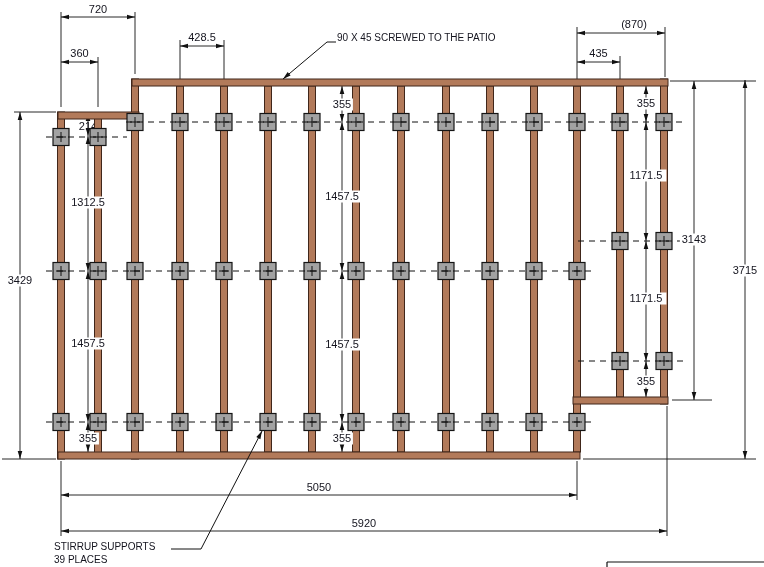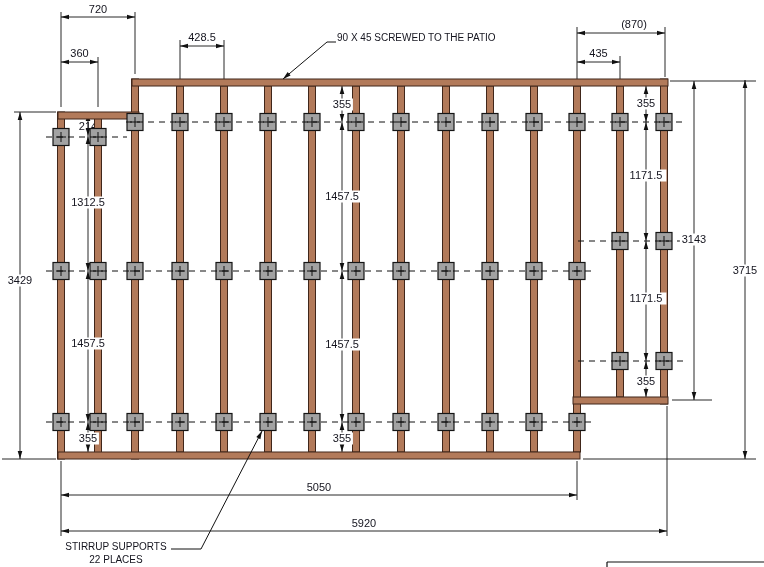--- a/index.html
+++ b/index.html
@@ -1,21 +1,21 @@
 <!DOCTYPE html>
 <html><head>
 <meta charset="utf-8">
 <style>
   html,body{margin:0;padding:0;background:#ffffff;}
   #canvas{position:relative;width:764px;height:567px;background:#ffffff;overflow:hidden;
           font-family:"Liberation Sans",sans-serif;}
   #plan-svg{position:absolute;left:0;top:0;}
   .note{position:absolute;font-size:10px;line-height:13px;color:#14141e;white-space:nowrap;}
   #note-top{left:337px;top:31px;text-align:left;}
-  #note-bottom{left:54px;top:540px;width:124px;text-align:center;white-space:normal;}
+  #note-bottom{left:54px;top:540px;width:124px;white-space:normal;}
 </style>
 </head>
 <body>
 
 <div id="canvas">
   <svg id="plan-svg" width="764" height="567" viewBox="0 0 764 567">
       <g>
         <line x1="61" y1="12" x2="61" y2="107" stroke="#111111" stroke-width="0.9"></line>
         <line x1="135" y1="12" x2="135" y2="74" stroke="#111111" stroke-width="0.9"></line>
         <line x1="98" y1="57" x2="98" y2="107" stroke="#111111" stroke-width="0.9"></line>
@@ -314,15 +314,15 @@
         <polygon points="262,431 260.3693993130843,439.16279004996636 256.2831109804072,437.0503867593452" fill="#111111"></polygon>
         <line x1="607" y1="562" x2="764" y2="562" stroke="#111111" stroke-width="1.2"></line>
         <line x1="607" y1="562" x2="607" y2="567" stroke="#111111" stroke-width="1.2"></line>
       </g>
     </svg>
   <div class="note" id="note-top">
     <div>90 X 45 SCREWED TO THE PATIO</div>
   </div>
   <div class="note" id="note-bottom">
     <div>STIRRUP SUPPORTS</div>
-    <div>22 PLACES</div>
+    <div>39 PLACES</div>
   </div>
 </div>
 
 </body></html>

